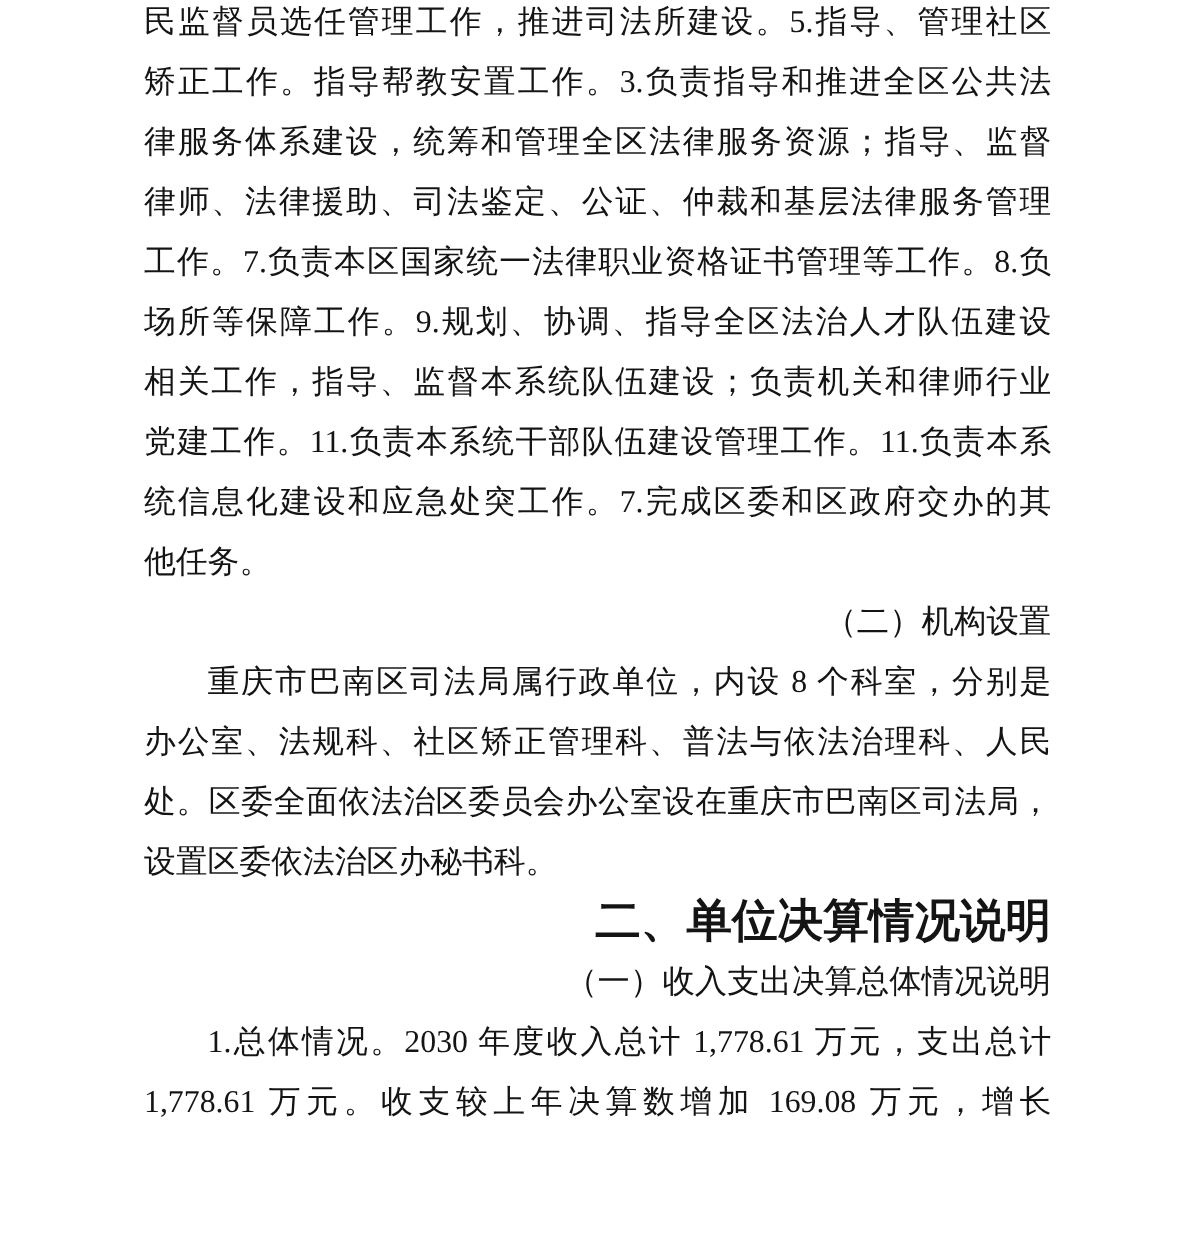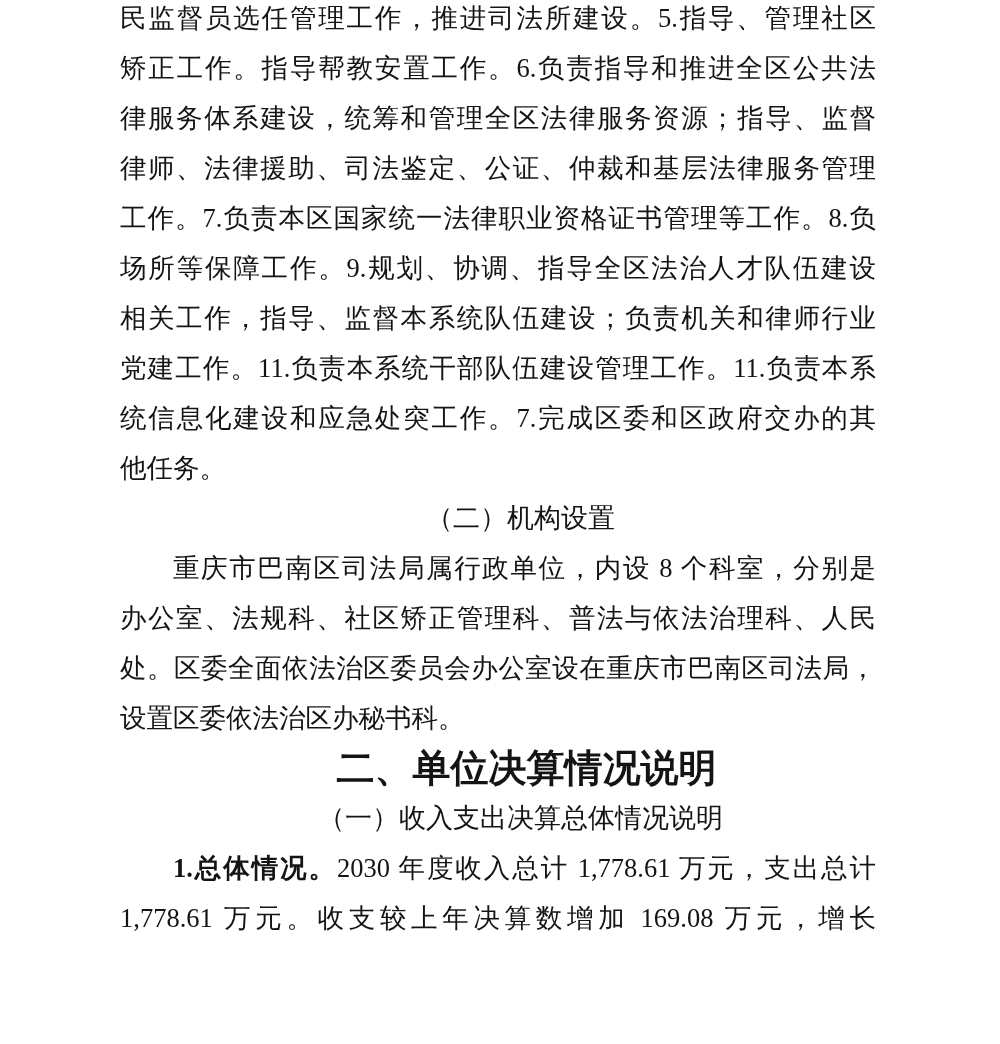--- a/index.html
+++ b/index.html
@@ -18,21 +18,21 @@
     left: 120px;
     top: -7px;
     width: 756px;
     color: #141414;
   }
   .ln {
     height: 50px;
     line-height: 50px;
     font-family: "Liberation Serif", "DejaVu Serif", serif;
     font-size: 26.5px;
-    text-align: center;
+    text-align: right;
     overflow: visible;
   }
   
   .j {
     text-align: justify;
     text-align-last: justify;
     text-justify: inter-character;
   }
   
   .end {
@@ -49,29 +49,29 @@
     font-weight: bold;
     font-size: 38px;
     text-indent: 57px;
   }
   
   .kai {
     font-size: 27px;
     text-indent: 45px;
   }
   .bold-run {
-    font-weight: bold;
+    font-weight: normal;
   }
 </style>
 </head>
 <body>
 
 <div class="doc">
   <div class="ln j">民监督员选任管理工作，推进司法所建设。5.指导、管理社区</div>
-  <div class="ln j">矫正工作。指导帮教安置工作。6.负责指导和推进全区公共法</div>
+  <div class="ln j">矫正工作。指导帮教安置工作。3.负责指导和推进全区公共法</div>
   <div class="ln j">律服务体系建设，统筹和管理全区法律服务资源；指导、监督</div>
   <div class="ln j">律师、法律援助、司法鉴定、公证、仲裁和基层法律服务管理</div>
   <div class="ln j">工作。7.负责本区国家统一法律职业资格证书管理等工作。8.负</div>
   <div class="ln j">场所等保障工作。9.规划、协调、指导全区法治人才队伍建设</div>
   <div class="ln j">相关工作，指导、监督本系统队伍建设；负责机关和律师行业</div>
   <div class="ln j">党建工作。11.负责本系统干部队伍建设管理工作。11.负责本系</div>
   <div class="ln j">统信息化建设和应急处突工作。7.完成区委和区政府交办的其</div>
   <div class="ln end">他任务。</div>
   <div class="ln kai">（二）机构设置</div>
   <div class="ln j indent">重庆市巴南区司法局属行政单位，内设 8 个科室，分别是</div>

